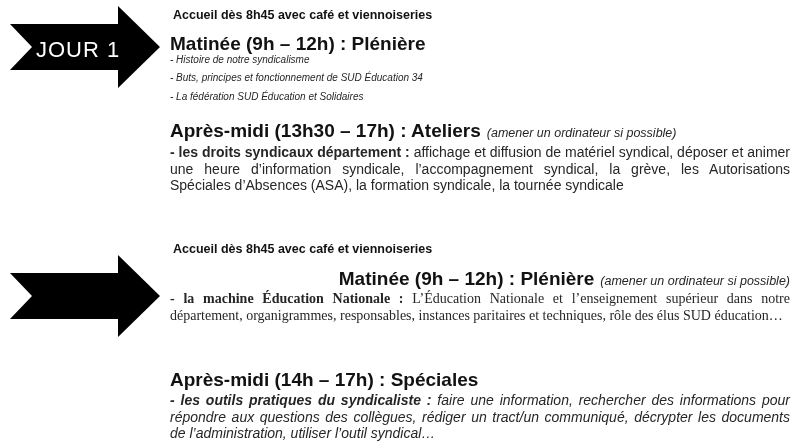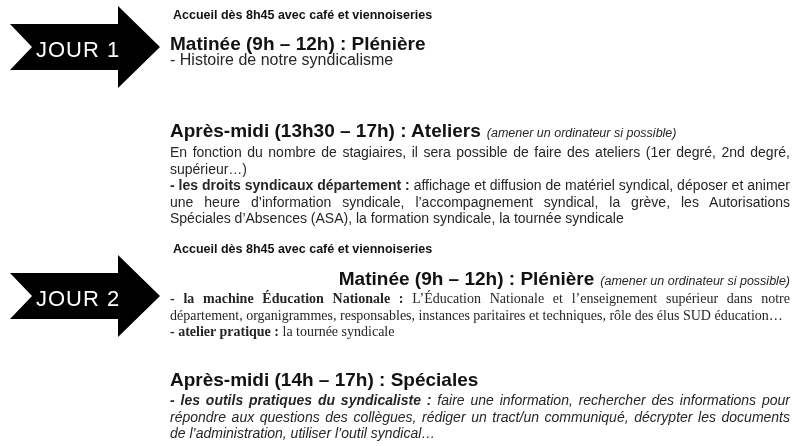--- a/index.html
+++ b/index.html
@@ -39,21 +39,21 @@
     color:var(--heading-color);white-space:nowrap;
   }
   h2.title{
     margin:0;font-size:19px;line-height:21px;font-weight:bold;
     color:var(--heading-color);white-space:nowrap;
   }
   .note{
     font-weight:normal;font-style:italic;font-size:12.5px;
     margin-left:6px;color:var(--text-color);letter-spacing:0;
   }
-  .list div{font-size:16px;line-height:18.3px;white-space:nowrap;}
+  .list div{font-size:10px;line-height:18.3px;white-space:nowrap;font-style:italic;}
   p.just{
     margin:0;font-size:14px;line-height:16.6px;text-align:justify;
     color:var(--text-color);
   }
   p.just b{font-weight:bold;}
 </style>
 </head>
 <body>
 
 <div class="canvas">
@@ -62,51 +62,50 @@
     <svg viewBox="0 0 150 82" aria-hidden="true">
       <polygon points="0,18 108,18 108,0 150,41 108,82 108,64 0,64 22,41" style="fill:var(--arrow-color);"></polygon>
     </svg>
     <div class="arrow-label">JOUR 1</div>
   </div>
 
   <div class="abs arrow-wrap" style="top:255px;">
     <svg viewBox="0 0 150 82" aria-hidden="true">
       <polygon points="0,18 108,18 108,0 150,41 108,82 108,64 0,64 22,41" style="fill:var(--arrow-color);"></polygon>
     </svg>
-    <div class="arrow-label">JOUR 2</div>
   </div>
 
   <div class="abs col welcome" style="top:8px;">Accueil dès 8h45 avec café et viennoiseries</div>
 
   <h2 class="abs col title" style="top:33px;">
     <span>Matinée (9h – 12h) : Plénière</span>
   </h2>
 
   <div class="abs col list" style="top:51px;">
     <div>- Histoire de notre syndicalisme</div>
+    <div>- Buts, principes et fonctionnement de SUD Éducation 34</div>
+    <div>- La fédération SUD Éducation et Solidaires</div>
   </div>
 
   <h2 class="abs col title" style="top:120px;">
     <span>Après-midi (13h30 – 17h) : Ateliers</span><i class="note">(amener un ordinateur si possible)</i>
   </h2>
 
   <div class="abs col" style="top:144px;">
-    <p class="just">En fonction du nombre de stagiaires, il sera possible de faire des ateliers (1er degré, 2nd degré, supérieur…)</p>
     <p class="just"><b>- les droits syndicaux département :</b><span> affichage et diffusion de matériel syndical, déposer et animer une heure d’information syndicale, l’accompagnement syndical, la grève, les Autorisations Spéciales d’Absences (ASA), la formation syndicale, la tournée syndicale</span></p>
   </div>
 
   <div class="abs col welcome" style="top:242px;">Accueil dès 8h45 avec café et viennoiseries</div>
 
   <h2 class="abs col title" style="top:268px;text-align:right;">
     <span>Matinée (9h – 12h) : Plénière</span><i class="note">(amener un ordinateur si possible)</i>
   </h2>
 
   <div class="abs col" style="top:291px;font-family:Liberation Serif, serif;">
     <p class="just"><b>- la machine Éducation Nationale :</b><span> L’Éducation Nationale et l’enseignement supérieur dans notre département, organigrammes, responsables, instances paritaires et techniques, rôle des élus SUD éducation…</span></p>
-    <p class="just"><b>- atelier pratique :</b><span> la tournée syndicale</span></p>
   </div>
 
   <h2 class="abs col title" style="top:369px;">
     <span>Après-midi (14h – 17h) : Spéciales</span>
   </h2>
 
   <div class="abs col" style="top:392px;font-style:italic;">
     <p class="just"><b>- les outils pratiques du syndicaliste :</b><span> faire une information, rechercher des informations pour répondre aux questions des collègues, rédiger un tract/un communiqué, décrypter les documents de l’administration, utiliser l’outil syndical…</span></p>
   </div>
 

